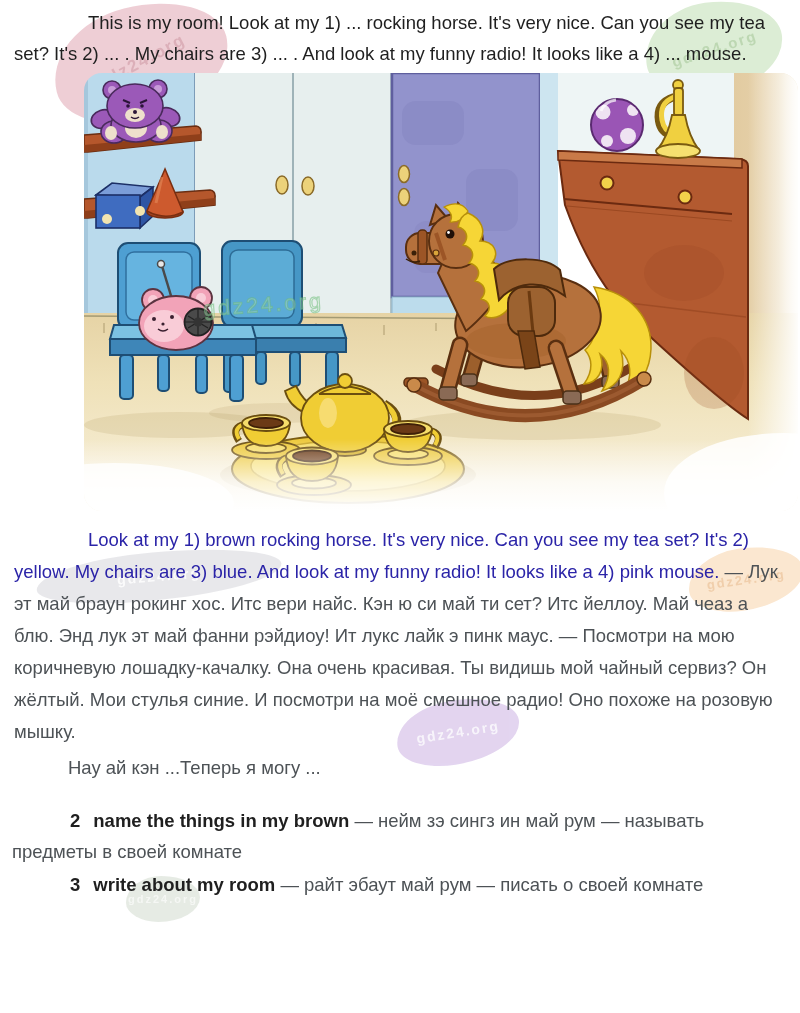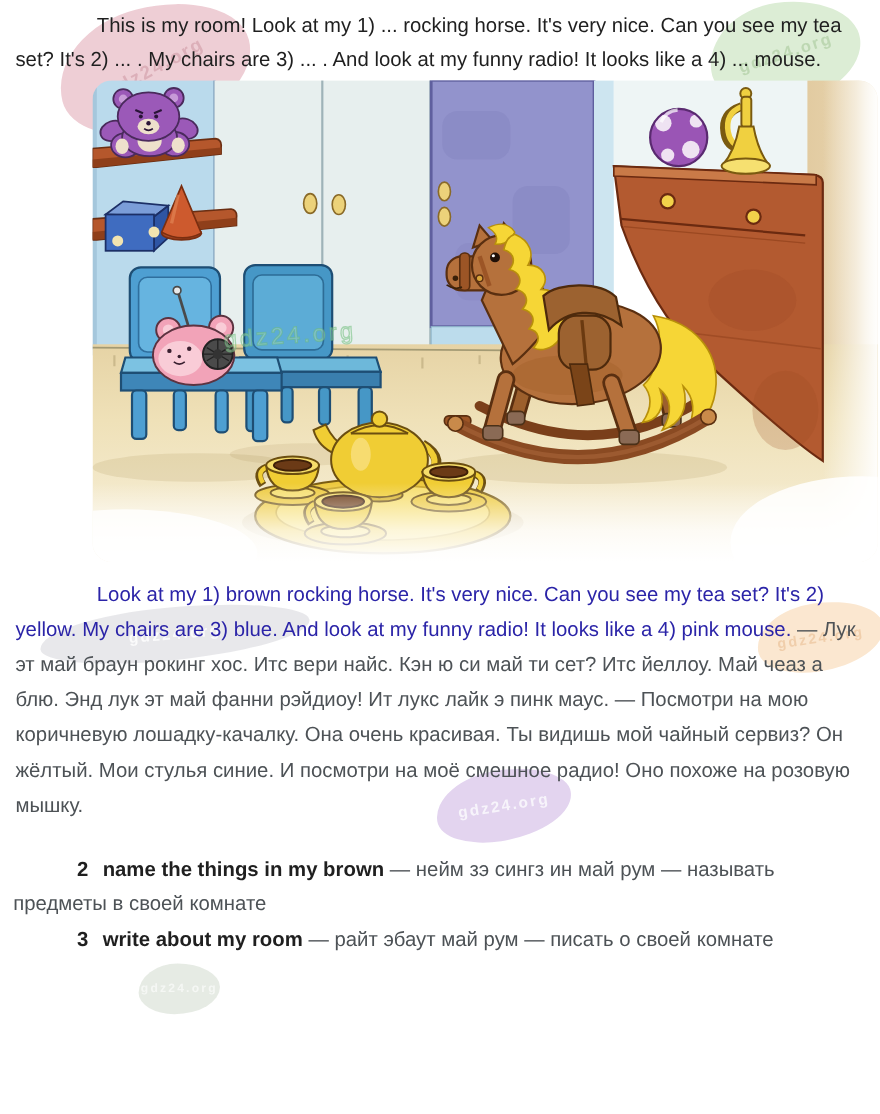--- a/index.html
+++ b/index.html
@@ -377,19 +377,20 @@
 
       <rect x="0" y="366" width="714" height="72" fill="url(#fadeB)"></rect>
       <rect x="664" y="0" width="50" height="438" fill="url(#fadeR)"></rect>
       <ellipse cx="30" cy="430" rx="120" ry="40" fill="#ffffff" opacity="0.8"></ellipse>
       <ellipse cx="700" cy="420" rx="120" ry="60" fill="#ffffff" opacity="0.85"></ellipse>
     </svg>
   </div>
 
   <p class="answer"><span class="en">Look at my 1) brown rocking horse. It's very nice. Can you see my tea set? It's 2) yellow. My chairs are 3) blue. And look at my funny radio! It looks like a 4) pink mouse.</span><span class="ru"> — Лук эт май браун рокинг хос. Итс вери найс. Кэн ю си май ти сет? Итс йеллоу. Май чеаз а блю. Энд лук эт май фанни рэйдиоу! Ит лукс лайк э пинк маус. — Посмотри на мою коричневую лошадку-качалку. Она очень красивая. Ты видишь мой чайный сервиз? Он жёлтый. Мои стулья синие. И посмотри на моё смешное радио! Оно похоже на розовую мышку.</span></p>
 
+  <div class="now-sub">Нау ай кэн ...Теперь я могу ...</div>
 
   <div class="can-list">
     <p class="can-item"><span class="num">2</span><span class="en">name the things in my brown</span><span class="ru"> — нейм зэ сингз ин май рум — называть предметы в своей комнате</span></p>
     <p class="can-item"><span class="num">3</span><span class="en">write about my room</span><span class="ru"> — райт эбаут май рум — писать о своей комнате</span></p>
   </div>
 
 </div>
 
 </body></html>

